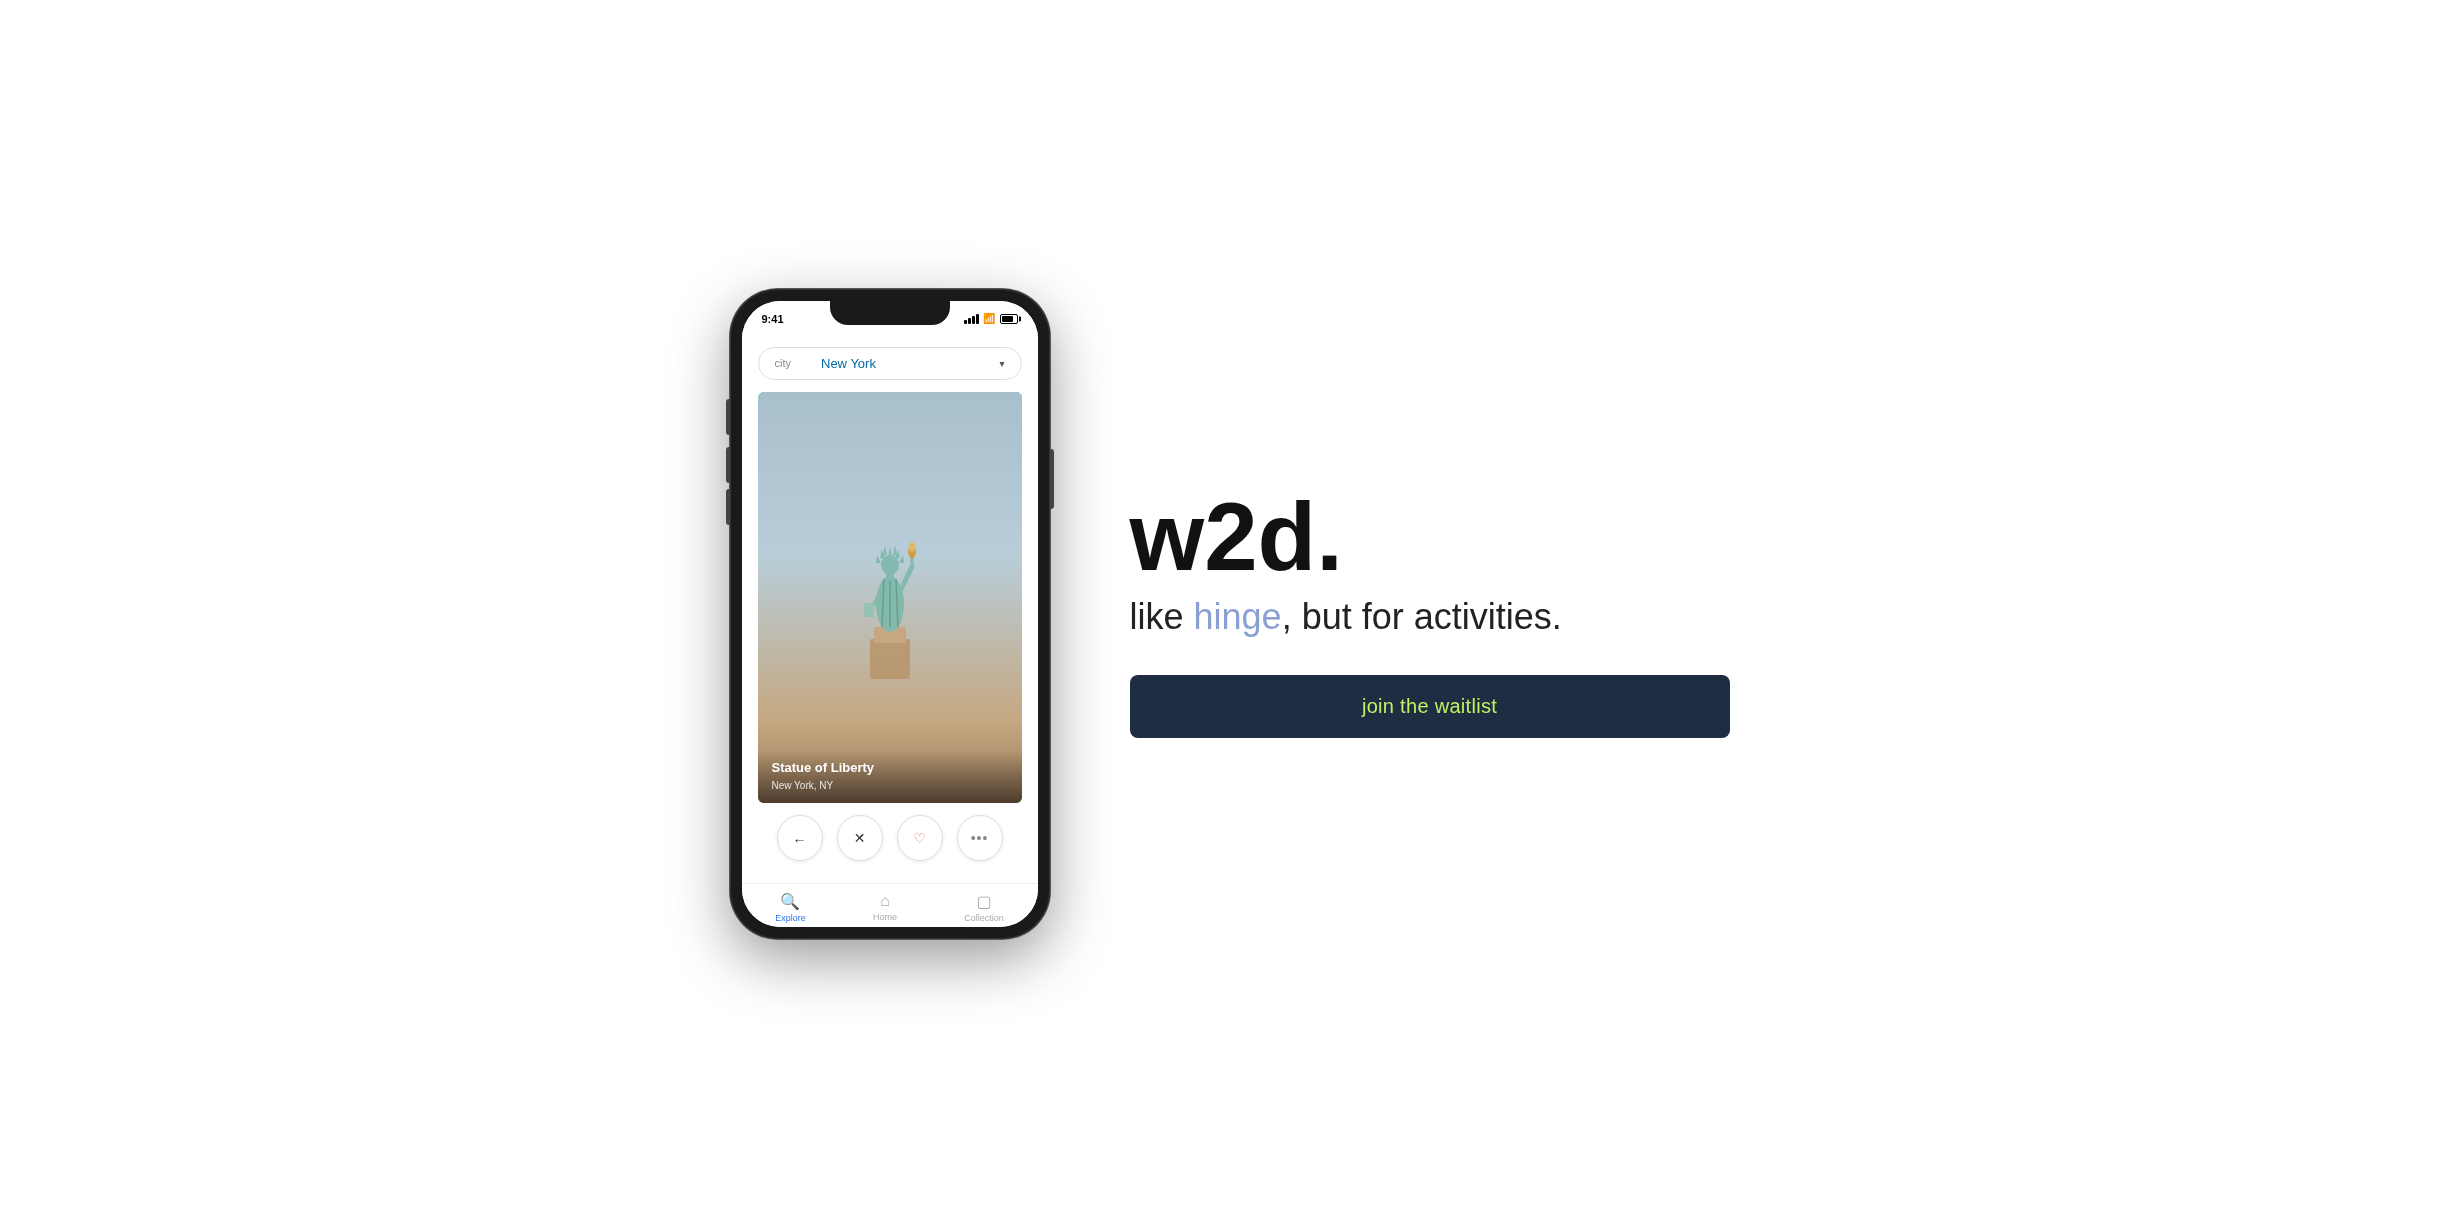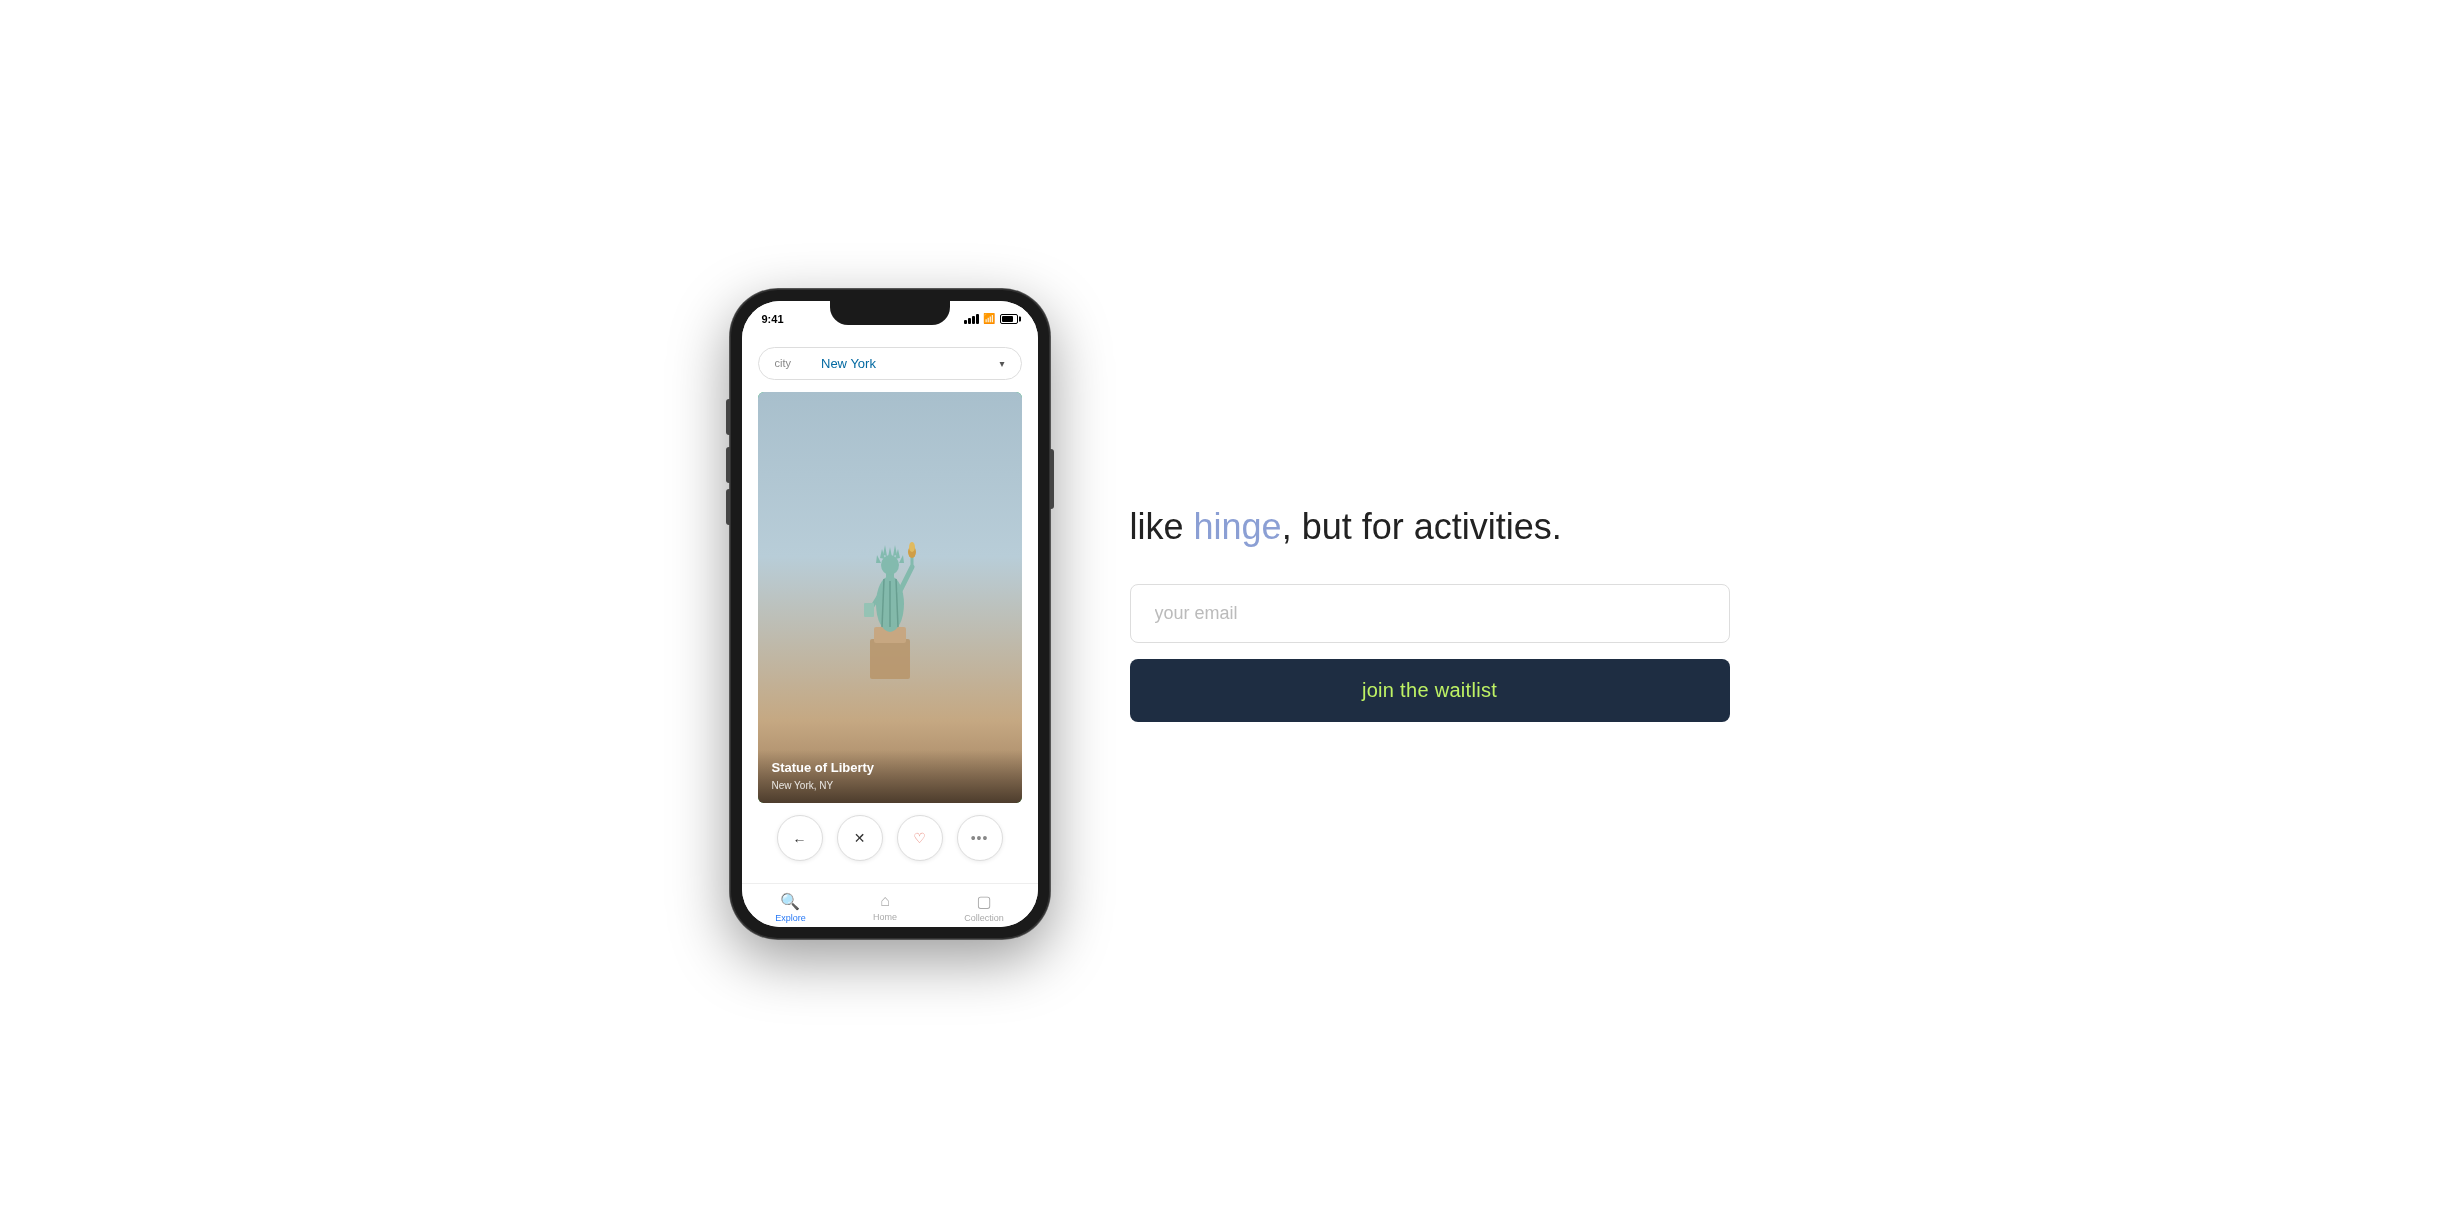--- a/index.html
+++ b/index.html
@@ -494,24 +494,22 @@
             <span class="tab-icon">▢</span>
             <span class="tab-label">Collection</span>
           </div>
         </div>
 
       </div>
     </div>
   </div>
 
   <div class="right-side">
+    <h1 class="brand-title">w2d.</h1>
     <p class="tagline">
       <span>like </span><span class="hinge-word">hinge</span><span>, but for activities.</span>
     </p>
 
-    <div class="email-input-wrapper">
-      <input class="email-input" type="email" placeholder="your email" style="">
-    </div>
 
     <button class="waitlist-btn">join the waitlist</button>
   </div>
 
 </div>
 
 </body></html>

